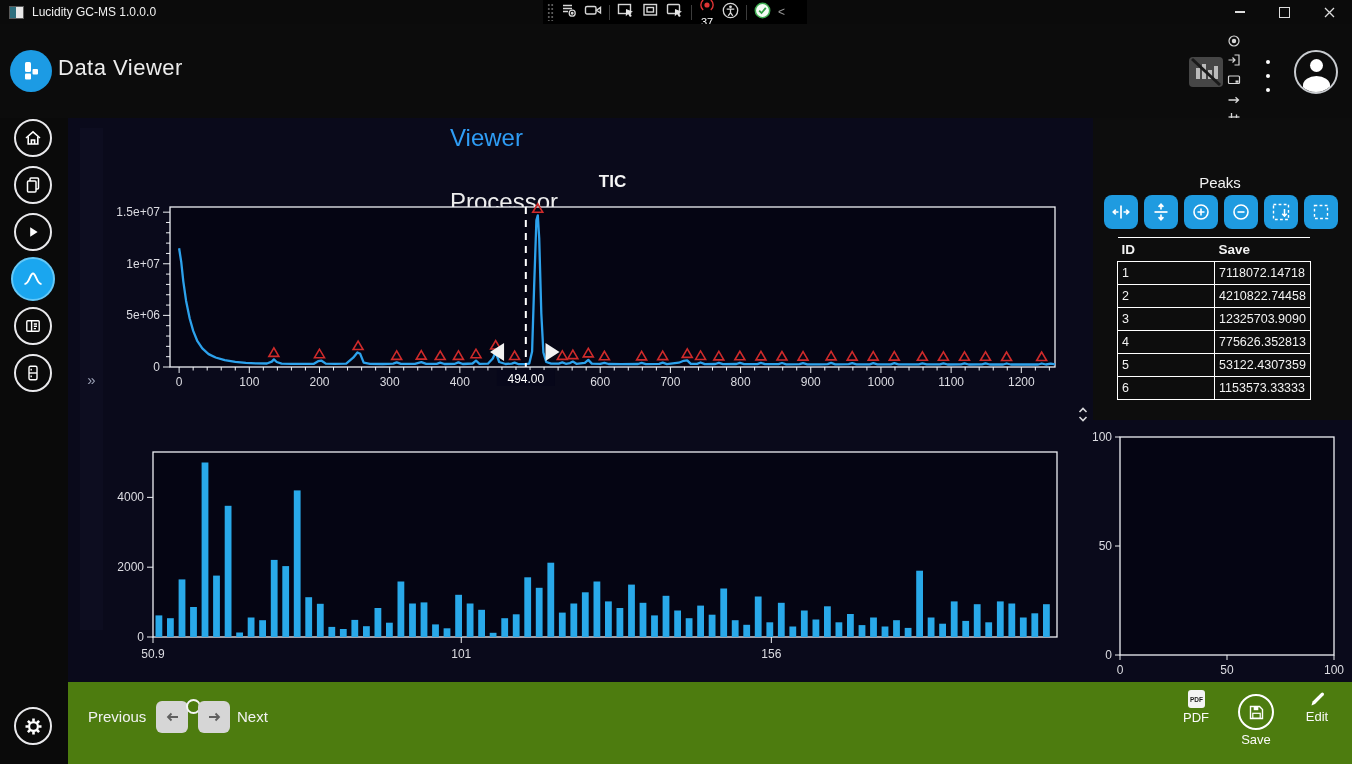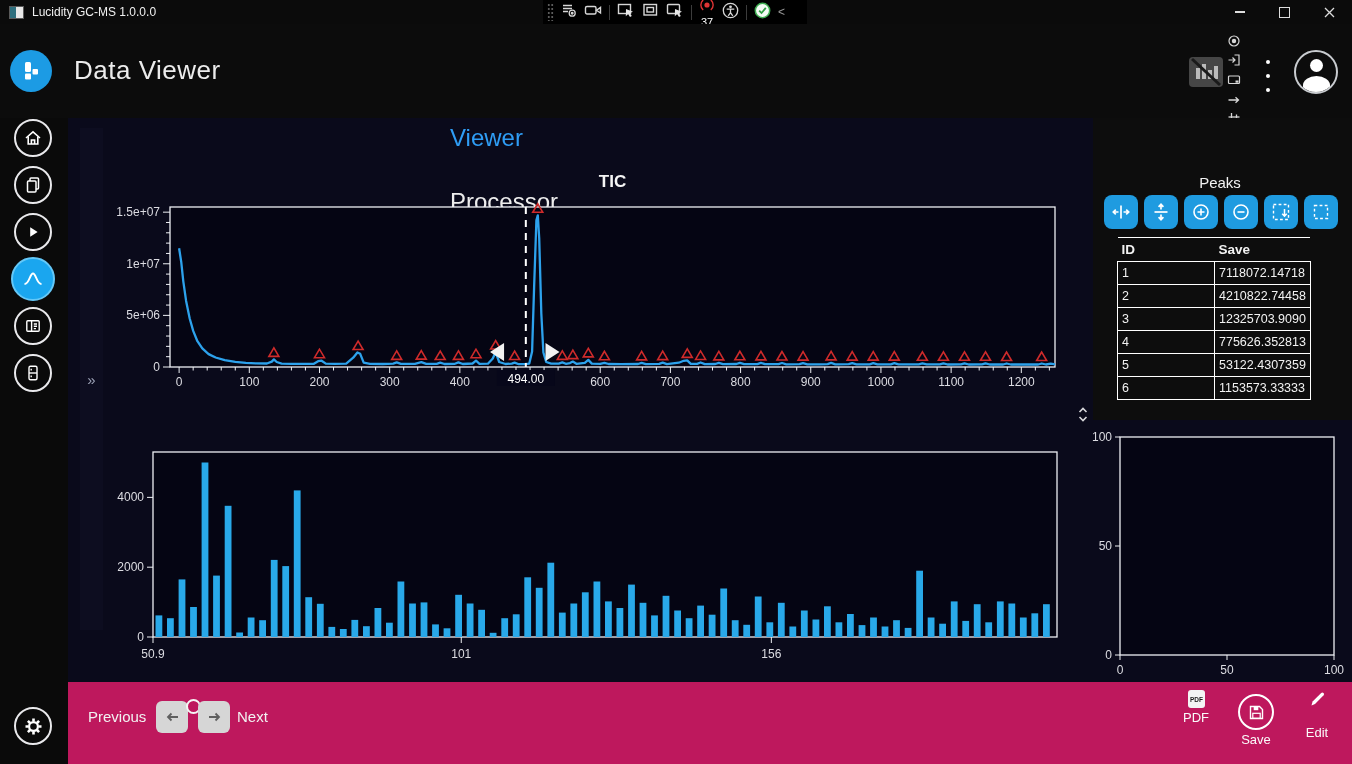--- a/index.html
+++ b/index.html
@@ -16,21 +16,21 @@
   #rec-toolbar{left:543px;top:0;width:264px;height:24px;background:#000;display:flex;align-items:center;gap:7px;padding-left:4px;box-sizing:border-box;}
   .rt-div{width:1px;height:15px;background:#3c3c3c;}
   .rt-grip{width:7px;height:18px;background-image:radial-gradient(#5c5c5c 1px, transparent 1.3px);background-size:3.5px 4px;}
   .rt-count{color:#fff;font-size:11px;}
   .rt-collapse{color:#9a9a9a;font-size:12px;line-height:24px;}
   #win-controls{position:absolute;right:0;top:0;height:24px;display:flex;}
   .win-btn{width:45px;height:24px;display:flex;align-items:center;justify-content:center;}
   
   #header{left:0;top:24px;width:1352px;height:94px;background:#0c0c0c;}
   #logo{left:10px;top:26px;width:42px;height:42px;border-radius:50%;background:#1c9be4;display:flex;align-items:center;justify-content:center;}
-  #header-title{left:74px;top:31px;color:#ececec;font-size:26px;font-weight:400;letter-spacing:0.5px;}
+  #header-title{left:58px;top:31px;color:#ececec;font-size:22px;font-weight:400;letter-spacing:0.5px;}
   #img-disabled{left:1188px;top:31px;opacity:0.9;}
   #mini-stack{left:1227px;top:10px;display:flex;flex-direction:column;gap:1px;align-items:center;}
   #kebab{left:1261px;top:34px;width:14px;height:32px;display:flex;flex-direction:column;align-items:center;justify-content:space-between;padding:2px 0;}
   #kebab i{width:4px;height:4px;border-radius:50%;background:#fff;}
   #avatar{left:1294px;top:26px;width:40px;height:40px;border:2px solid #c9ccd0;border-radius:50%;overflow:hidden;position:absolute;}
   #avatar .head{position:absolute;left:14px;top:7px;width:13px;height:13px;border-radius:50%;background:#fff;}
   #avatar .body{position:absolute;left:7px;top:24px;width:27px;height:18px;border-radius:50% 50% 0 0;background:#fff;}
   
   #sidebar{left:0;top:118px;width:68px;height:646px;background:#0a0a0a;}
   .nav-btn{position:absolute;left:14px;width:38px;height:38px;border:2px solid #e9e9ec;border-radius:50%;box-sizing:border-box;display:flex;align-items:center;justify-content:center;}
@@ -45,21 +45,21 @@
   
   #right-panel{left:1093px;top:118px;width:259px;height:302px;background:#0d0d0d;}
   #peaks-title{left:1100px;top:174px;width:240px;text-align:center;color:#f2f2f2;font-size:15px;}
   .pk-btn{position:absolute;top:195px;width:34px;height:34px;border-radius:8px;background:#1f9be0;display:flex;align-items:center;justify-content:center;}
   #peaks-table{left:1117px;top:237px;border-collapse:collapse;border-top:1px solid #fff;color:#f2f2f2;}
   #peaks-table th{font-size:13.5px;font-weight:bold;text-align:left;padding:4px 4px;border:none;}
   #peaks-table td{font-size:12.5px;border:1px solid #fff;padding:3px 4px;height:16px;}
   #peaks-table .col-id{width:88px;}
   #peaks-table .col-area{width:85px;}
   
-  #footer{left:68px;top:682px;width:1284px;height:82px;background:#be185d;}
+  #footer{left:68px;top:682px;width:1284px;height:82px;background:#4d7c0f;}
   .f-label{position:absolute;color:#f2f2f2;font-size:15px;}
   .f-btn{position:absolute;width:32px;height:32px;border-radius:6px;background:#d6d6d6;display:flex;align-items:center;justify-content:center;}
   .f-ring{position:absolute;width:11px;height:11px;border:2px solid #f5f5f5;border-radius:50%;}
   .f-small{position:absolute;width:60px;text-align:center;color:#fafafa;font-size:13px;}
   #pdf-icon{position:absolute;width:17px;height:18px;background:#f4f4f4;border-radius:3px;display:flex;align-items:center;justify-content:center;}
   #pdf-icon span{font-size:6.5px;font-weight:bold;color:#1d1d1d;}
   #save-circle{position:absolute;width:36px;height:36px;border:2.5px solid #fff;border-radius:50%;box-sizing:border-box;display:flex;align-items:center;justify-content:center;}
 </style>
 </head>
 <body>
@@ -677,15 +677,15 @@
         <rect x="4.8" y="9.3" width="7.4" height="5" stroke="#fff" stroke-width="1.2" fill="none"></rect>
       </svg>
     </div>
     <span class="f-small" style="left:1158px;top:50px;">Save</span>
   </div>
 
   <div>
     <svg class="abs" style="left:1240px;top:7px;" width="18" height="18" viewBox="0 0 18 18">
       <path d="M3.5 16.5 L4.6 12.5 L13.2 3.9 A1.7 1.7 0 0 1 15.6 6.3 L7 14.9 Z" fill="#fff"></path>
       </svg>
-    <span class="f-small" style="left:1219px;top:27px;margin-top:16px;">Edit</span>
+    <span class="f-small" style="left:1219px;top:27px;">Edit</span>
   </div>
 </div>
 
 </body></html>

